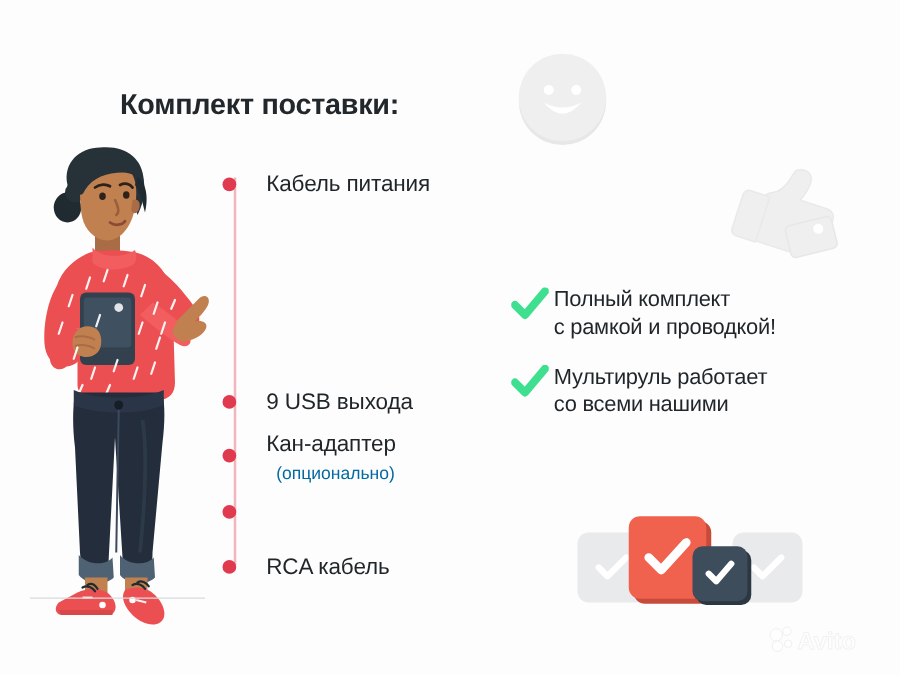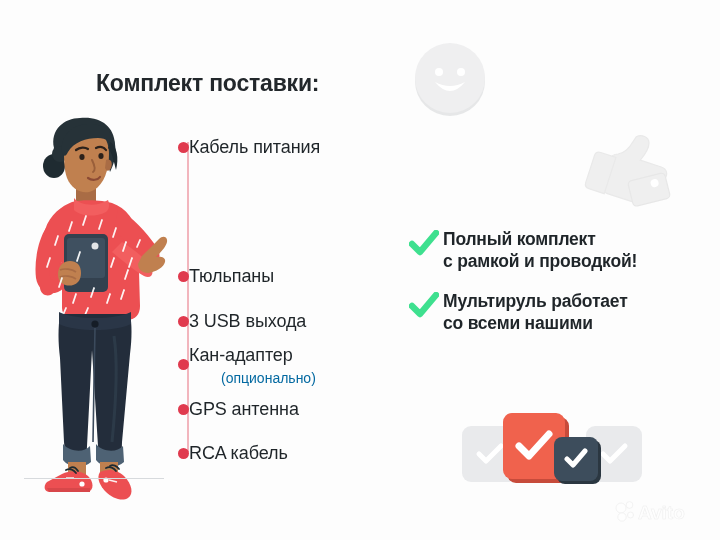--- a/index.html
+++ b/index.html
@@ -56,20 +56,21 @@
     width: 11px;
     height: 11px;
     border-radius: 50%;
     background: #e03a4e;
     flex: 0 0 auto;
     margin-right: 0px;
     position: relative;
     z-index: 2;
   }
   .tl-text {
+    margin-left: 24px;
     font-size: 18px;
     color: #1f2529;
     white-space: nowrap;
     letter-spacing: -0.1px;
   }
   .tl-sub {
     position: absolute;
     left: 43px;
     font-size: 14px;
     color: #0369a1;
@@ -92,21 +93,21 @@
     flex: 0 0 auto;
     width: 30px;
     height: 28px;
     margin-right: 4px;
     margin-top: 2px;
   }
   .check-text {
     font-size: 17.5px;
     line-height: 22px;
     color: #1f2529;
-    font-weight: 700;
+    font-weight: 400;
     letter-spacing: -0.2px;
     white-space: nowrap;
   }
 
   
   .deco-smiley {
     position: absolute;
     left: 411px;
     top: 40px;
     width: 78px;
@@ -329,39 +330,34 @@
   <div class="timeline">
     <div class="timeline-line"></div>
 
     <div class="tl-item" style="top:6px">
       <span class="tl-dot"></span>
       <span class="tl-text">Кабель питания</span>
     </div>
 
 
 
-    <div class="tl-item" style="top:135px">
-      <span class="tl-dot"></span>
-      <span class="tl-text">Тюльпаны</span>
-    </div>
 
     <div class="tl-item" style="top:180px">
       <span class="tl-dot"></span>
-      <span class="tl-text">3 USB выхода</span>
+      <span class="tl-text">9 USB выхода</span>
     </div>
 
     <div class="tl-item" style="top:223px">
       <span class="tl-dot"></span>
       <span class="tl-text" style="position:relative;top:-9px">Кан-адаптер</span>
     </div>
     <div class="tl-sub" style="top:240px">(опционально)</div>
 
     <div class="tl-item" style="top:268px">
       <span class="tl-dot"></span>
-      <span class="tl-text">GPS антенна</span>
     </div>
 
     <div class="tl-item" style="top:312px">
       <span class="tl-dot"></span>
       <span class="tl-text">RCA кабель</span>
     </div>
   </div>
 
   <div class="checks">
 

